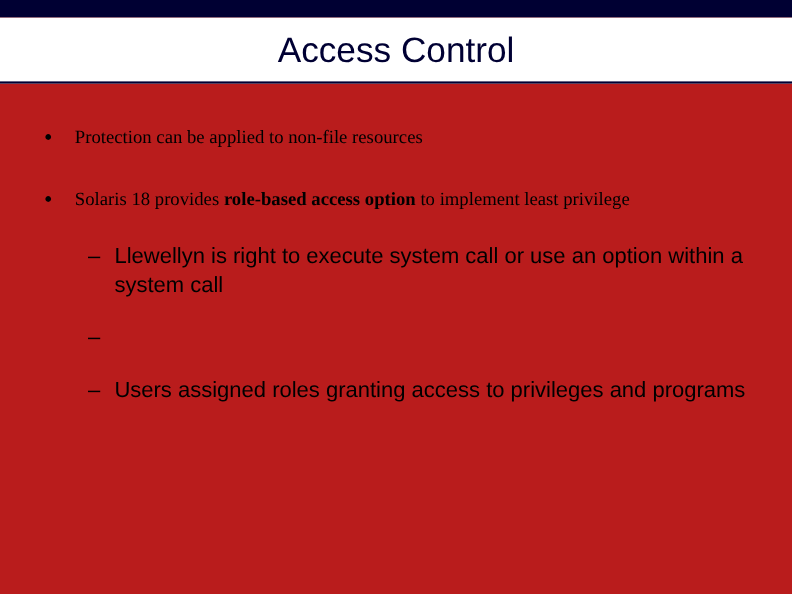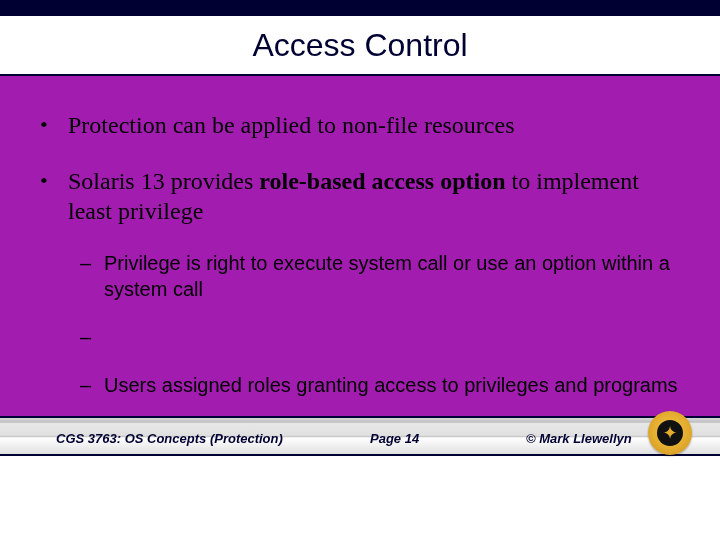--- a/index.html
+++ b/index.html
@@ -4,23 +4,23 @@
 <style>
   * { margin: 0; padding: 0; box-sizing: border-box; }
   html, body { width: 720px; height: 540px; overflow: hidden; }
   body {
     font-family: "Times New Roman", Times, serif;
     background: #ffffff;
     position: relative;
   }
   .slide {
     width: 720px;
-    height: 456px;
+    height: 540px;
     position: relative;
-    background: #a21caf;
+    background: #b91c1c;
   }
   .top-border {
     position: absolute;
     top: 0; left: 0; right: 0;
     height: 16px;
     background: #000033;
   }
   .title-band {
     position: absolute;
     top: 16px; left: 0; right: 0;
@@ -51,21 +51,21 @@
     margin-bottom: 4px;
   }
   .bullet-l1 .dot {
     font-size: 22px;
     line-height: 30px;
     width: 28px;
     flex-shrink: 0;
     text-align: left;
   }
   .bullet-l1 .text {
-    font-size: 24px;
+    font-size: 17px;
     line-height: 30px;
   }
   .bullet-l2 {
     display: flex;
     margin-top: 16px;
     margin-left: 40px;
   }
   .bullet-l2 .dash {
     font-family: Arial, Helvetica, sans-serif;
     font-size: 20px;
@@ -157,44 +157,33 @@
   <div class="content">
 
     <div class="bullet-l1">
       <div class="dot">•</div>
       <div class="text">Protection can be applied to non-file resources</div>
     </div>
 
     <div class="bullet-l1" style="margin-top:26px;">
       <div class="dot">•</div>
       <div class="text">
-        <span>Solaris 13 provides </span><span class="bold">role-based access option</span><span> to implement least privilege</span>
+        <span>Solaris 18 provides </span><span class="bold">role-based access option</span><span> to implement least privilege</span>
       </div>
     </div>
 
     <div class="bullet-l2" style="margin-top:24px;">
       <div class="dash">–</div>
-      <div class="text">Privilege is right to execute system call or use an option within a system call</div>
+      <div class="text">Llewellyn is right to execute system call or use an option within a system call</div>
     </div>
 
     <div class="bullet-l2" style="margin-top:22px;">
       <div class="dash">–</div>
     </div>
 
     <div class="bullet-l2" style="margin-top:22px;">
       <div class="dash">–</div>
       <div class="text">Users assigned roles granting access to privileges and programs</div>
     </div>
 
   </div>
 
-  <div class="footer">
-    <div class="footer-bar"></div>
-    <div class="footer-text footer-left">CGS 3763: OS Concepts (Protection)</div>
-    <div class="footer-text footer-center">Page 14</div>
-    <div class="footer-text footer-right">© Mark Llewellyn</div>
-    <div class="logo">
-      <div class="logo-outer"></div>
-      <div class="logo-inner"></div>
-      <div class="logo-star">✦</div>
-    </div>
-  </div>
 </div>
 
 </body></html>

